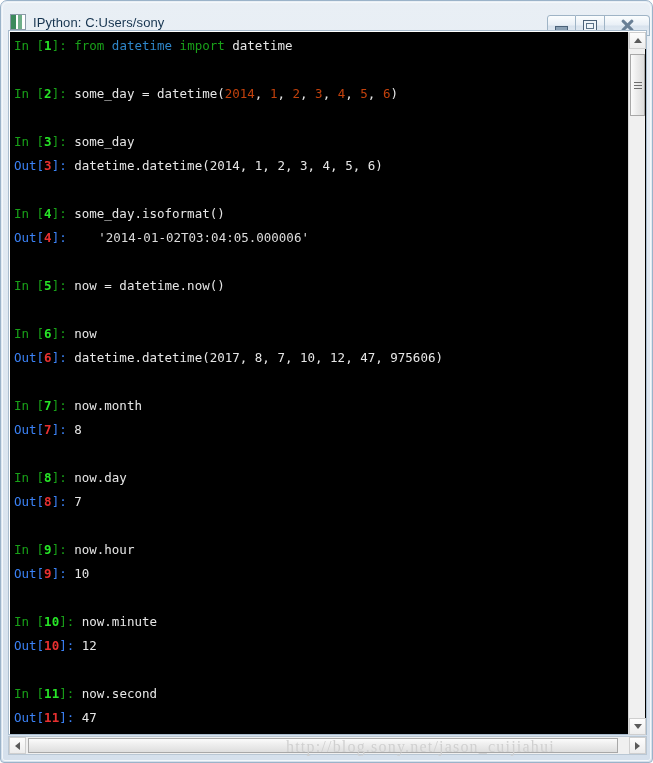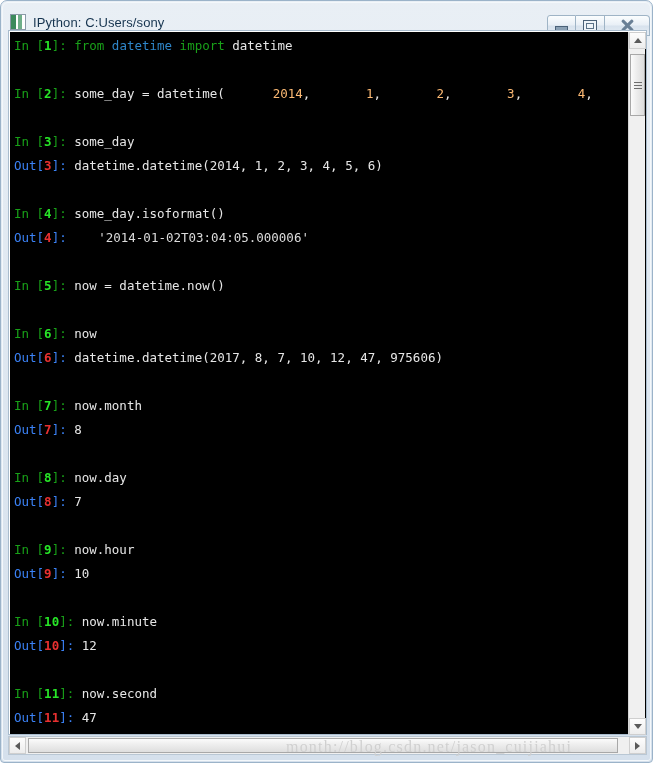--- a/index.html
+++ b/index.html
@@ -167,21 +167,21 @@
   .line.blank { height: 24px; }
 
   
   .t-in     { color: #18a018; }
   .t-innum  { color: #27e527; font-weight: bold; }
   .t-out    { color: #3b82f6; }
   .t-outnum { color: #e83030; font-weight: bold; }
   .t-txt    { color: #e6e6e6; }
   .t-kw     { color: #19a019; }
   .t-mod    { color: #2f86c9; }
-  .t-num    { color: #fdba74; margin-left: 48px; }
+  .t-num    { color: #c2410c; }
   .t-str    { color: #dcdcdc; margin-left: 24px; }
 
   
   .vscroll {
     position: absolute;
     right: 1px;
     top: 1px;
     width: 17px;
     height: 703px;
     background: #f0f0f0;
@@ -342,14 +342,14 @@
   <div class="hscroll">
     <div class="hs-btn left">
       <span class="arrow-left"></span>
     </div>
     <div class="hs-thumb"></div>
     <div class="hs-btn right">
       <span class="arrow-right"></span>
     </div>
   </div>
 
-  <div class="watermark">month://blog.csdn.net/jason_cuijiahui</div>
+  <div class="watermark">http://blog.sony.net/jason_cuijiahui</div>
 </div>
 
 </body></html>

